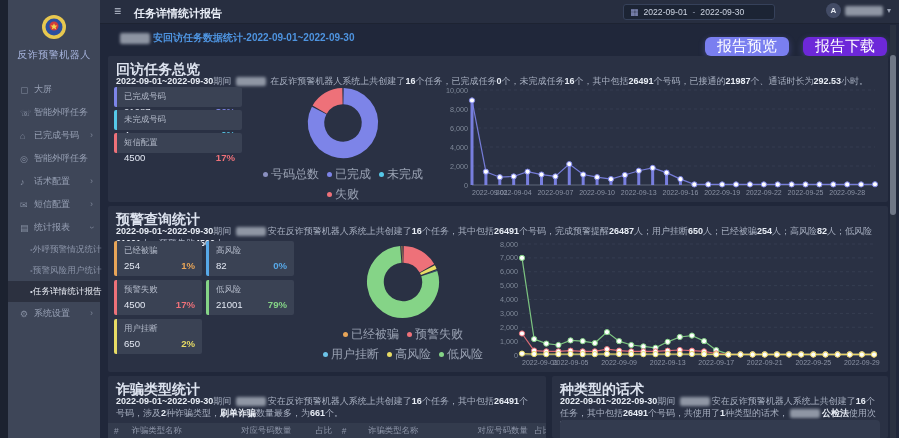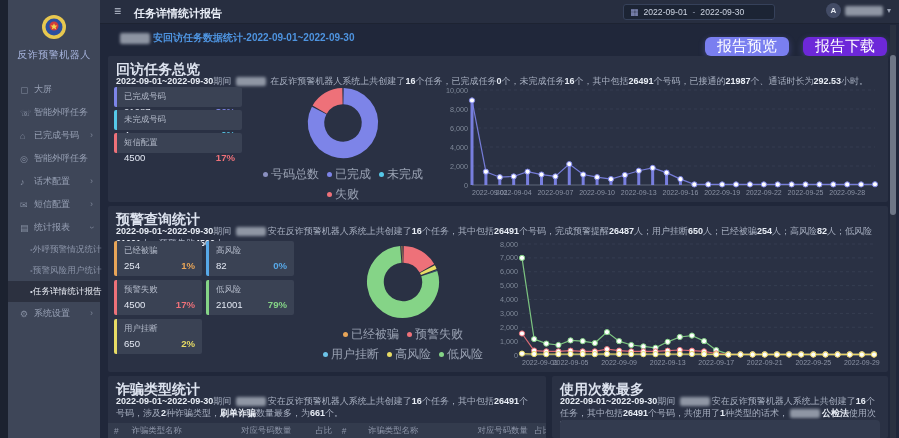--- a/index.html
+++ b/index.html
@@ -514,21 +514,21 @@
         <div class="th" style="width: 17%; padding-left: 6px;">对应号码数量</div>
         <div class="th" style="width: 6%; padding-left: 6px;">占比</div>
         <div class="th" style="width: 6%; padding-left: 6px;">#</div>
         <div class="th" style="width: 25%; padding-left: 6px;">诈骗类型名称</div>
         <div class="th" style="width: 13%; padding-left: 6px;">对应号码数量</div>
         <div class="th" style="width: 4%; padding-left: 6px;">占比</div>
       </div>
   </div>
 
   <div class="panel" id="panel4">
-    <div class="sec-title">使用次数最多</div>
+    <div class="sec-title">种类型的话术</div>
     <div class="sec-sum" style="width:320px;"><b>2022-09-01~2022-09-30</b><span>期间 </span><span class="redact" style="width: 30px; height: 9px; margin: 0px 2px;"></span><span>安在反诈预警机器人系统上共创建了</span><b>16</b><span>个任务，其中包括</span><b>26491</b><span>个号码，共使用了</span><b>1</b><span>种类型的话术，</span><span class="redact" style="width: 30px; height: 9px; margin: 0px 2px;"></span><b>公检法</b><span>使用次数最多，为</span><b>663</b><span>次。</span></div>
     <div class="partial-card"></div>
   </div>
 
   <div class="sb-track">
     <div class="sb-thumb"></div>
   </div>
 
 </div>
 

